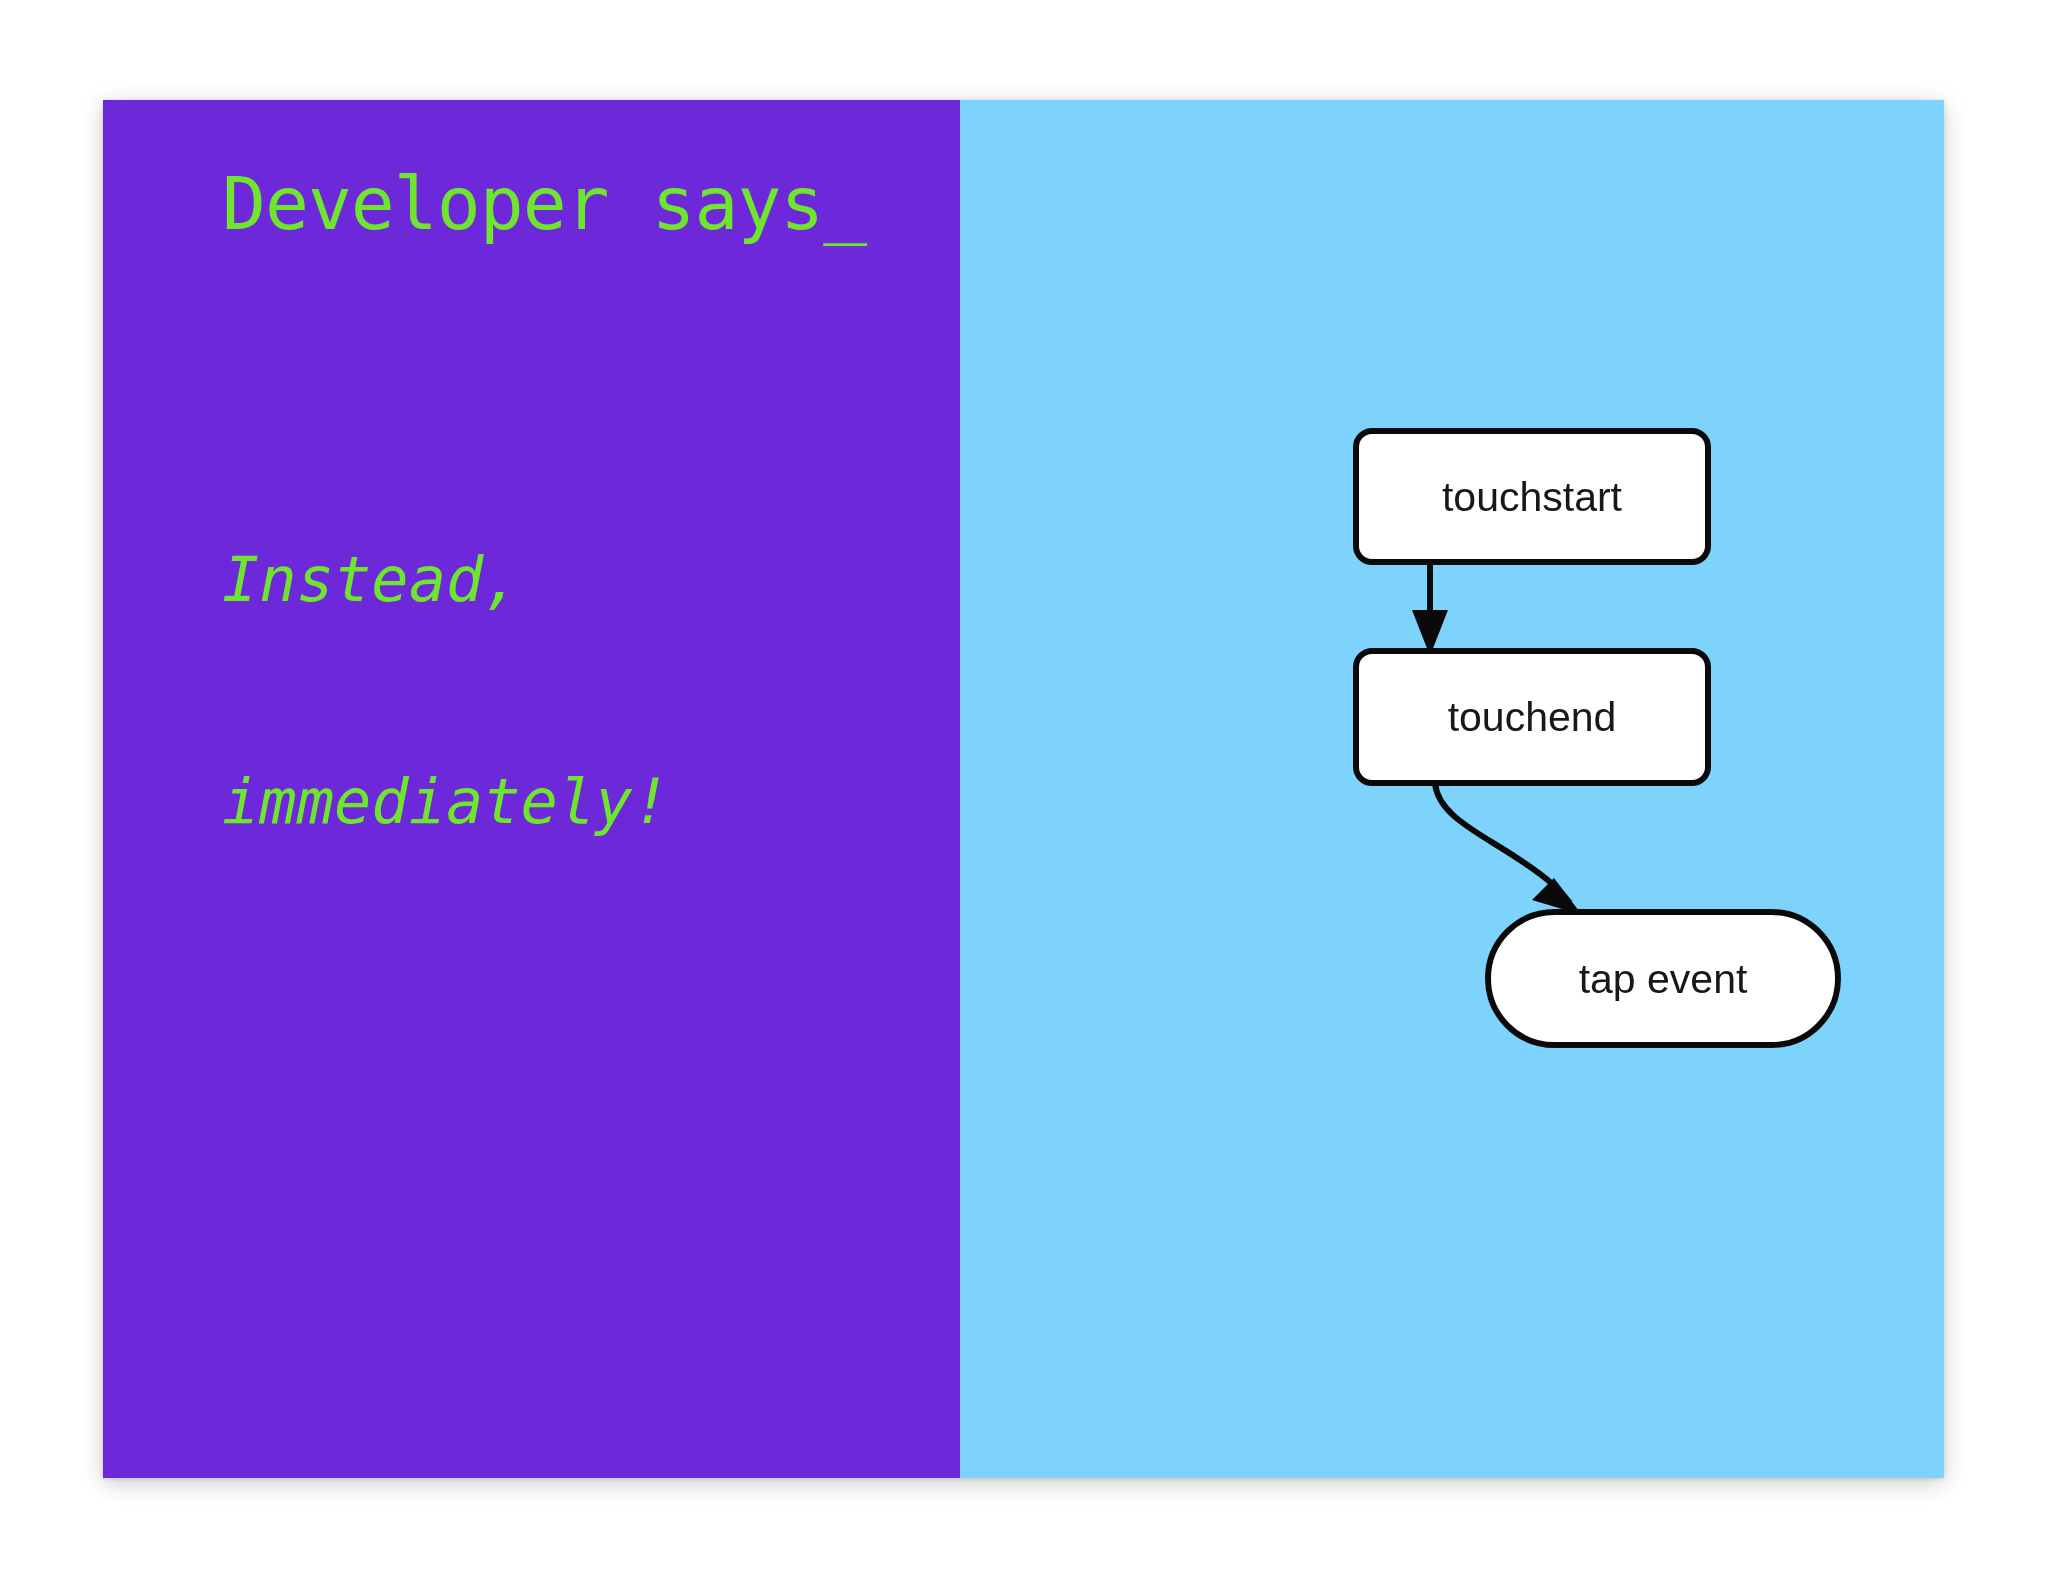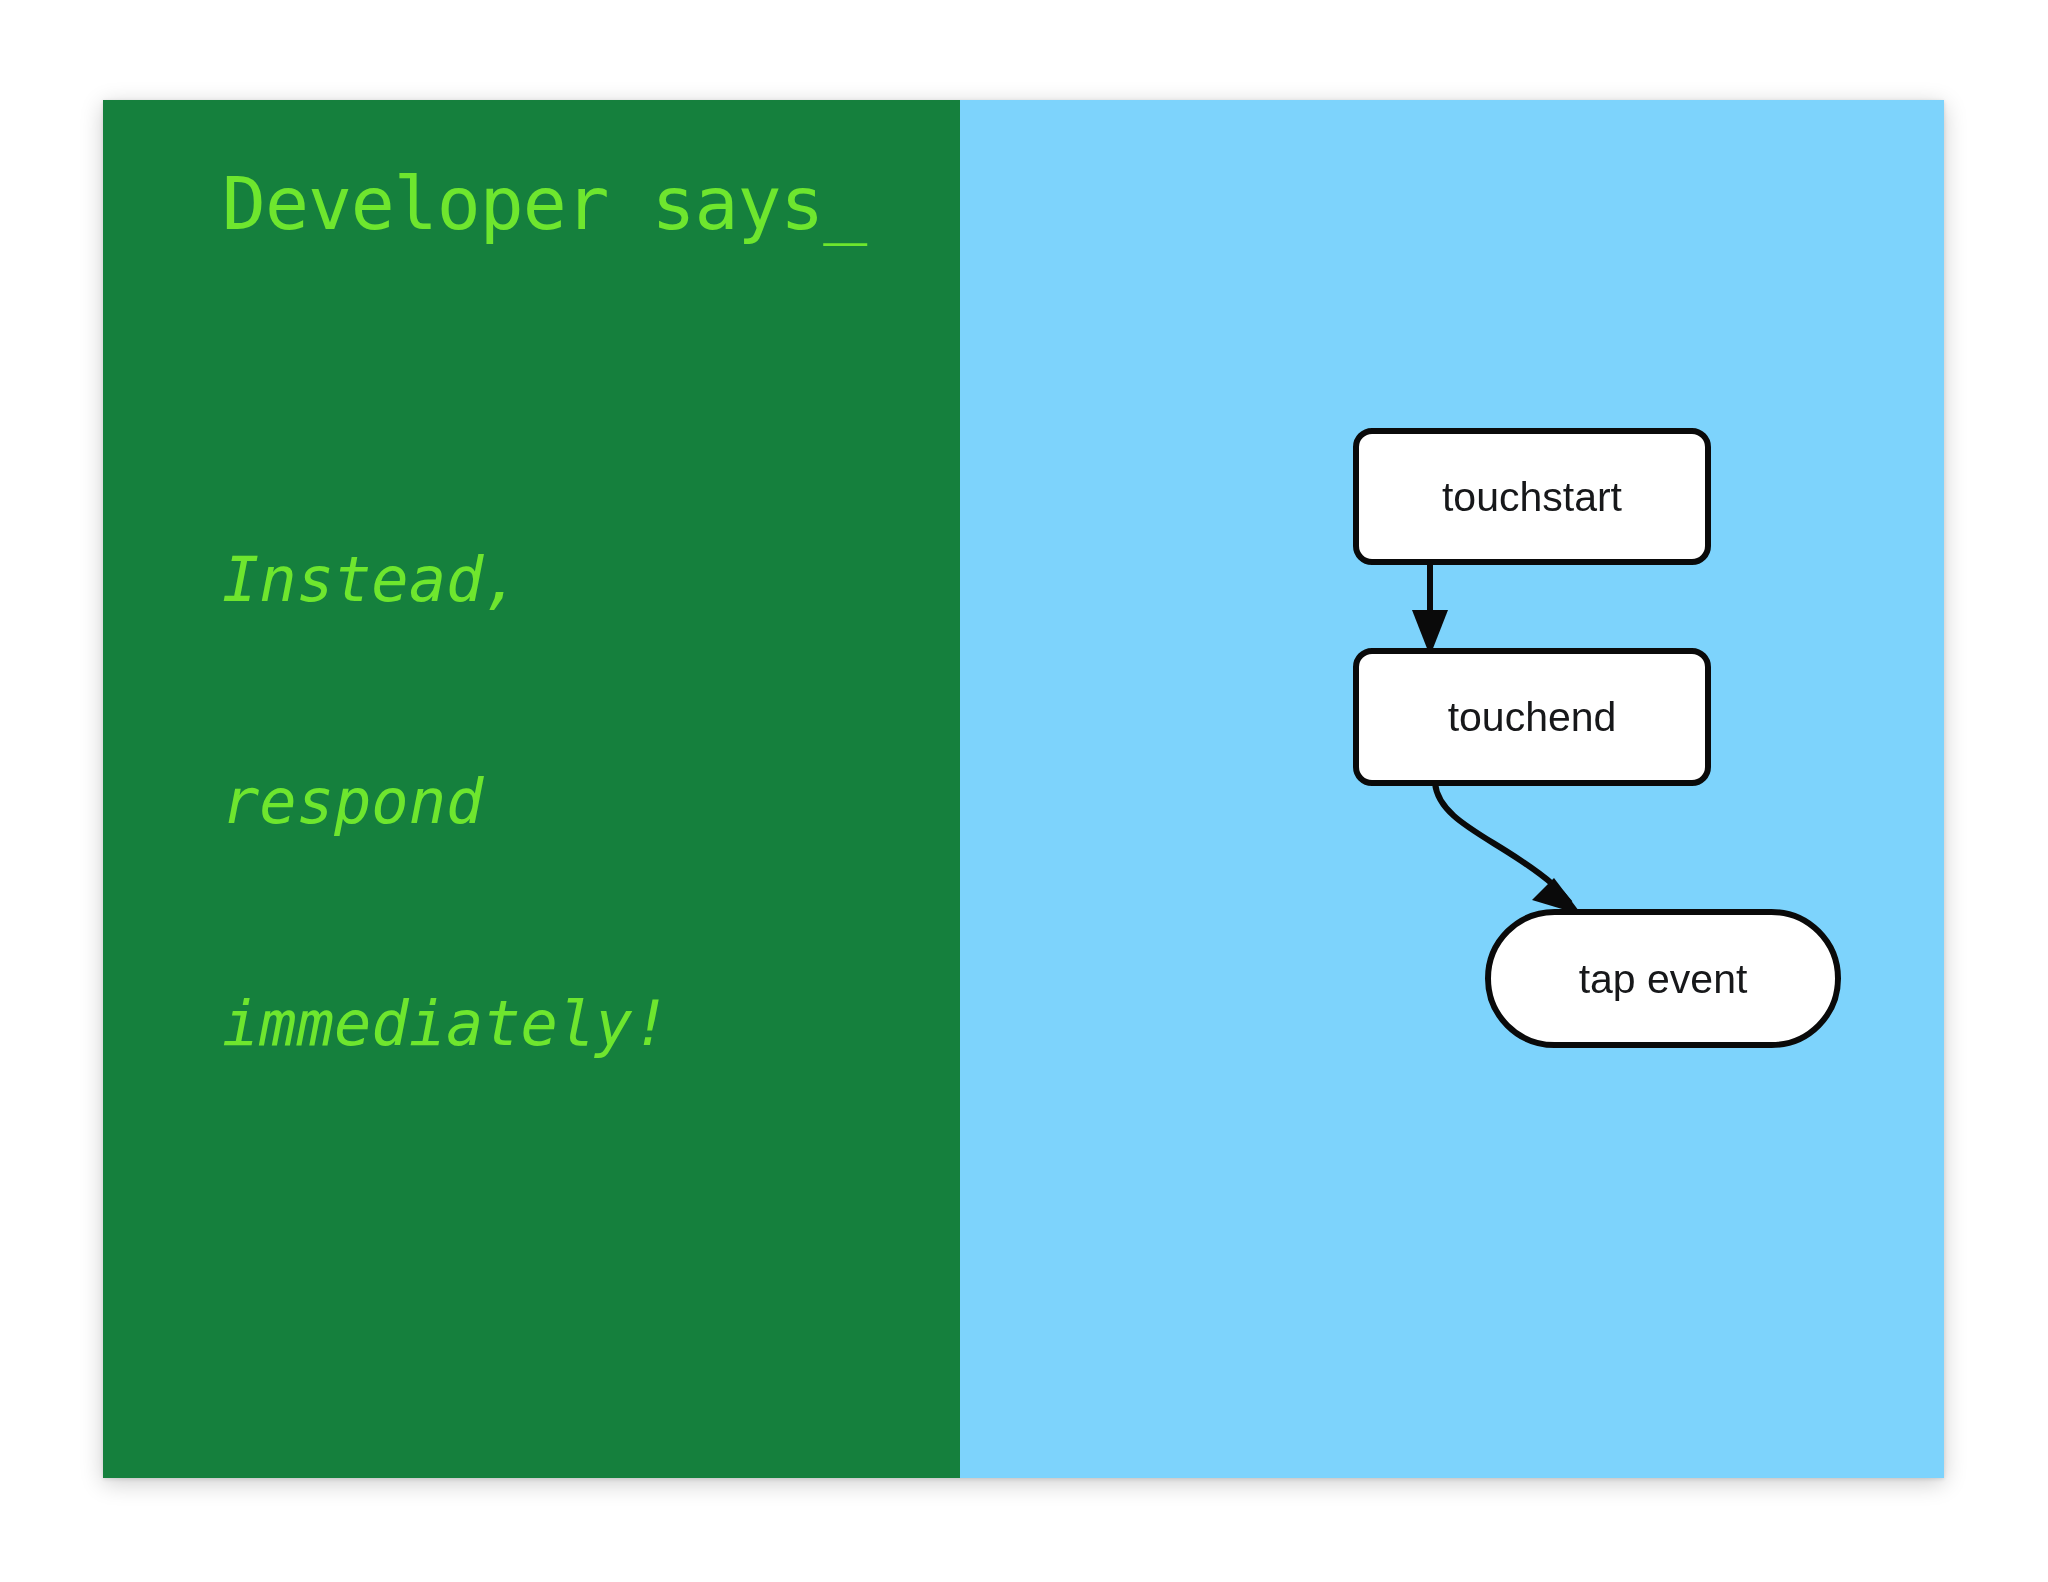--- a/index.html
+++ b/index.html
@@ -34,21 +34,21 @@
     box-shadow: 0 5px 22px rgba(0,0,0,0.20), 0 1px 4px rgba(0,0,0,0.12);
   }
 
   
   #left-pane {
     position: absolute;
     left: 0;
     top: 0;
     width: 857px;
     height: 1378px;
-    background: #15803d;
+    background: #6d28d9;
   }
 
   #headline {
     position: absolute;
     left: 119px;
     top: 67px;
     font-family: "DejaVu Sans Mono", "Liberation Mono", monospace;
     font-size: 73px;
     line-height: 1.0;
     letter-spacing: -1px;
@@ -114,21 +114,20 @@
 <div id="canvas">
 
   <div id="slide">
 
     <div id="left-pane">
 
       <div id="headline">Developer says_</div>
 
       <div id="body-text">
         <span class="line">Instead,</span>
-        <span class="line">respond</span>
         <span class="line">immediately!</span>
       </div>
 
     </div>
 
     <div id="right-pane">
 
       <svg id="diagram" viewBox="0 0 984 1378">
 
         <g>

